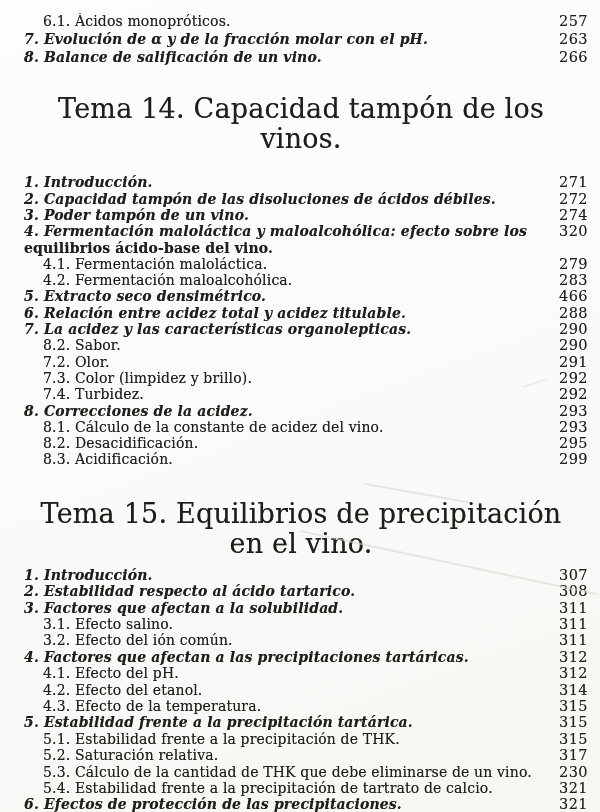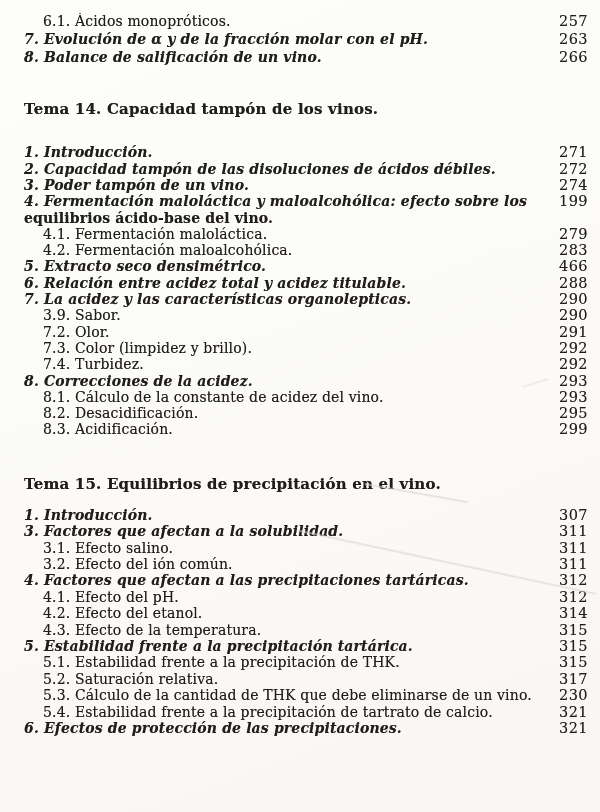--- a/index.html
+++ b/index.html
@@ -44,23 +44,23 @@
     font-size: 14.5px;
     font-weight: normal;
     letter-spacing: 0.4px;
     text-shadow: 0 0 0.5px rgba(30,28,25,0.45);
   }
   .toc-row.style-main .toc-text { font-weight: bold; padding-left: 0; font-style: italic; }
   .toc-row.style-cont .toc-text { font-weight: bold; padding-left: 0; }
   .toc-row.style-sub  .toc-text { font-weight: normal; padding-left: 19px; }
   .tema-heading {
     margin: 0;
-    text-align: left;
-    font-size: 15px;
-    font-weight: bold;
+    text-align: center;
+    font-size: 27px;
+    font-weight: normal;
     letter-spacing: 0.2px;
     line-height: 30px;
     text-shadow: 0 0 0.6px rgba(30,28,25,0.6);
   }
   .heading-t14 { margin-top: 28px; margin-bottom: 20px; margin-right: 10px; }
   .heading-t15 { margin-top: 31px; margin-bottom: 8px;  margin-right: 10px; }
   .scratch {
     position: absolute;
     height: 1.5px;
     background: #d9d6d1;
@@ -107,21 +107,21 @@
         <span class="toc-page">272</span>
       </div>
 
       <div class="toc-row style-main">
         <span class="toc-text">3. Poder tampón de un vino.</span>
         <span class="toc-page">274</span>
       </div>
 
       <div class="toc-row style-main">
         <span class="toc-text">4. Fermentación maloláctica y maloalcohólica: efecto sobre los</span>
-        <span class="toc-page">199</span>
+        <span class="toc-page">320</span>
       </div>
 
       <div class="toc-row style-cont">
         <span class="toc-text">equilibrios ácido-base del vino.</span>
         <span class="toc-page"></span>
       </div>
 
       <div class="toc-row style-sub">
         <span class="toc-text">4.1. Fermentación maloláctica.</span>
         <span class="toc-page">279</span>
@@ -141,21 +141,21 @@
         <span class="toc-text">6. Relación entre acidez total y acidez titulable.</span>
         <span class="toc-page">288</span>
       </div>
 
       <div class="toc-row style-main">
         <span class="toc-text">7. La acidez y las características organolepticas.</span>
         <span class="toc-page">290</span>
       </div>
 
       <div class="toc-row style-sub">
-        <span class="toc-text">3.9. Sabor.</span>
+        <span class="toc-text">8.2. Sabor.</span>
         <span class="toc-page">290</span>
       </div>
 
       <div class="toc-row style-sub">
         <span class="toc-text">7.2. Olor.</span>
         <span class="toc-page">291</span>
       </div>
 
       <div class="toc-row style-sub">
         <span class="toc-text">7.3. Color (limpidez y brillo).</span>
@@ -191,20 +191,24 @@
 
   <h1 class="tema-heading heading-t15">Tema 15. Equilibrios de precipitación en el vino.</h1>
 
   <div class="toc-block block-t15">
 
       <div class="toc-row style-main">
         <span class="toc-text">1. Introducción.</span>
         <span class="toc-page">307</span>
       </div>
 
+      <div class="toc-row style-main">
+        <span class="toc-text">2. Estabilidad respecto al ácido tartarico.</span>
+        <span class="toc-page">308</span>
+      </div>
 
       <div class="toc-row style-main">
         <span class="toc-text">3. Factores que afectan a la solubilidad.</span>
         <span class="toc-page">311</span>
       </div>
 
       <div class="toc-row style-sub">
         <span class="toc-text">3.1. Efecto salino.</span>
         <span class="toc-page">311</span>
       </div>

